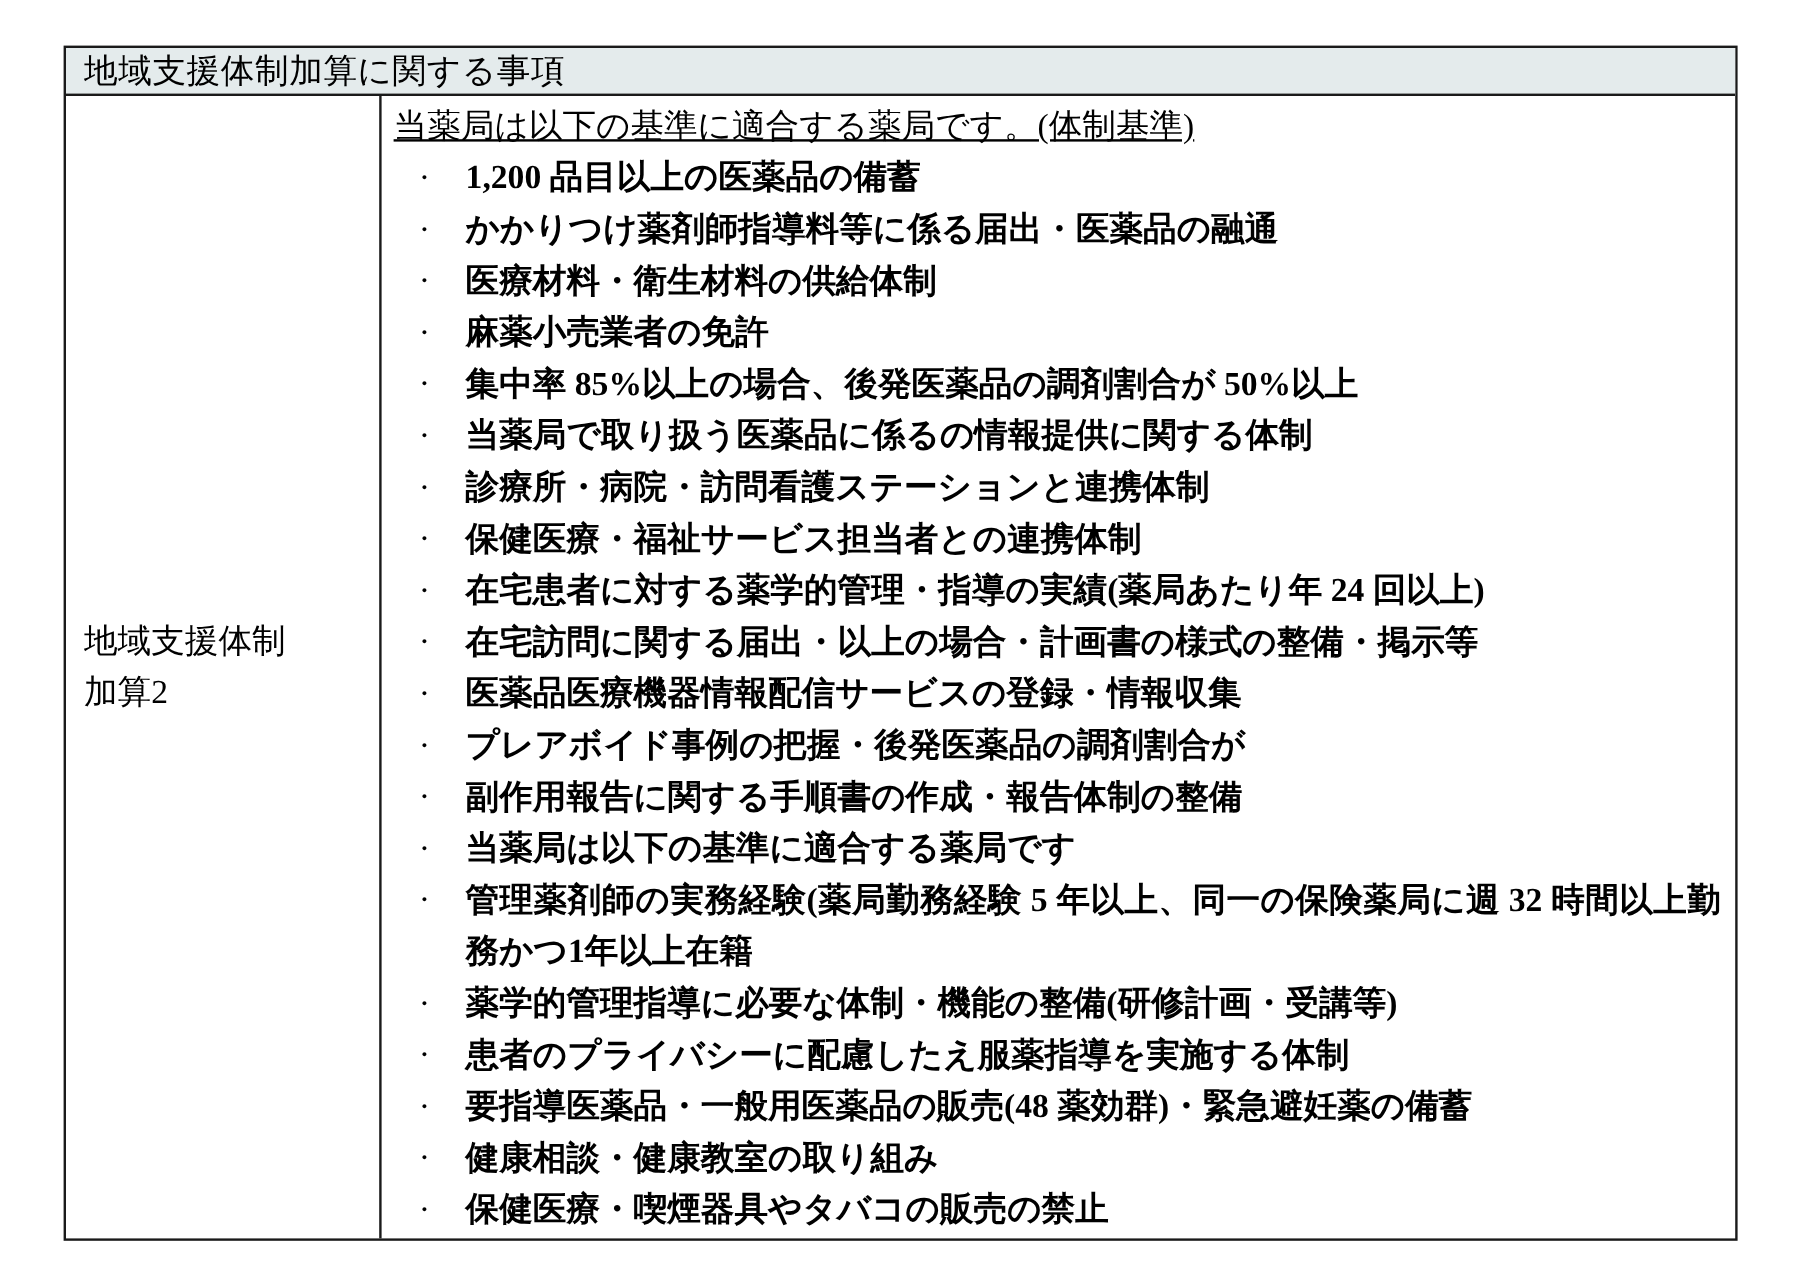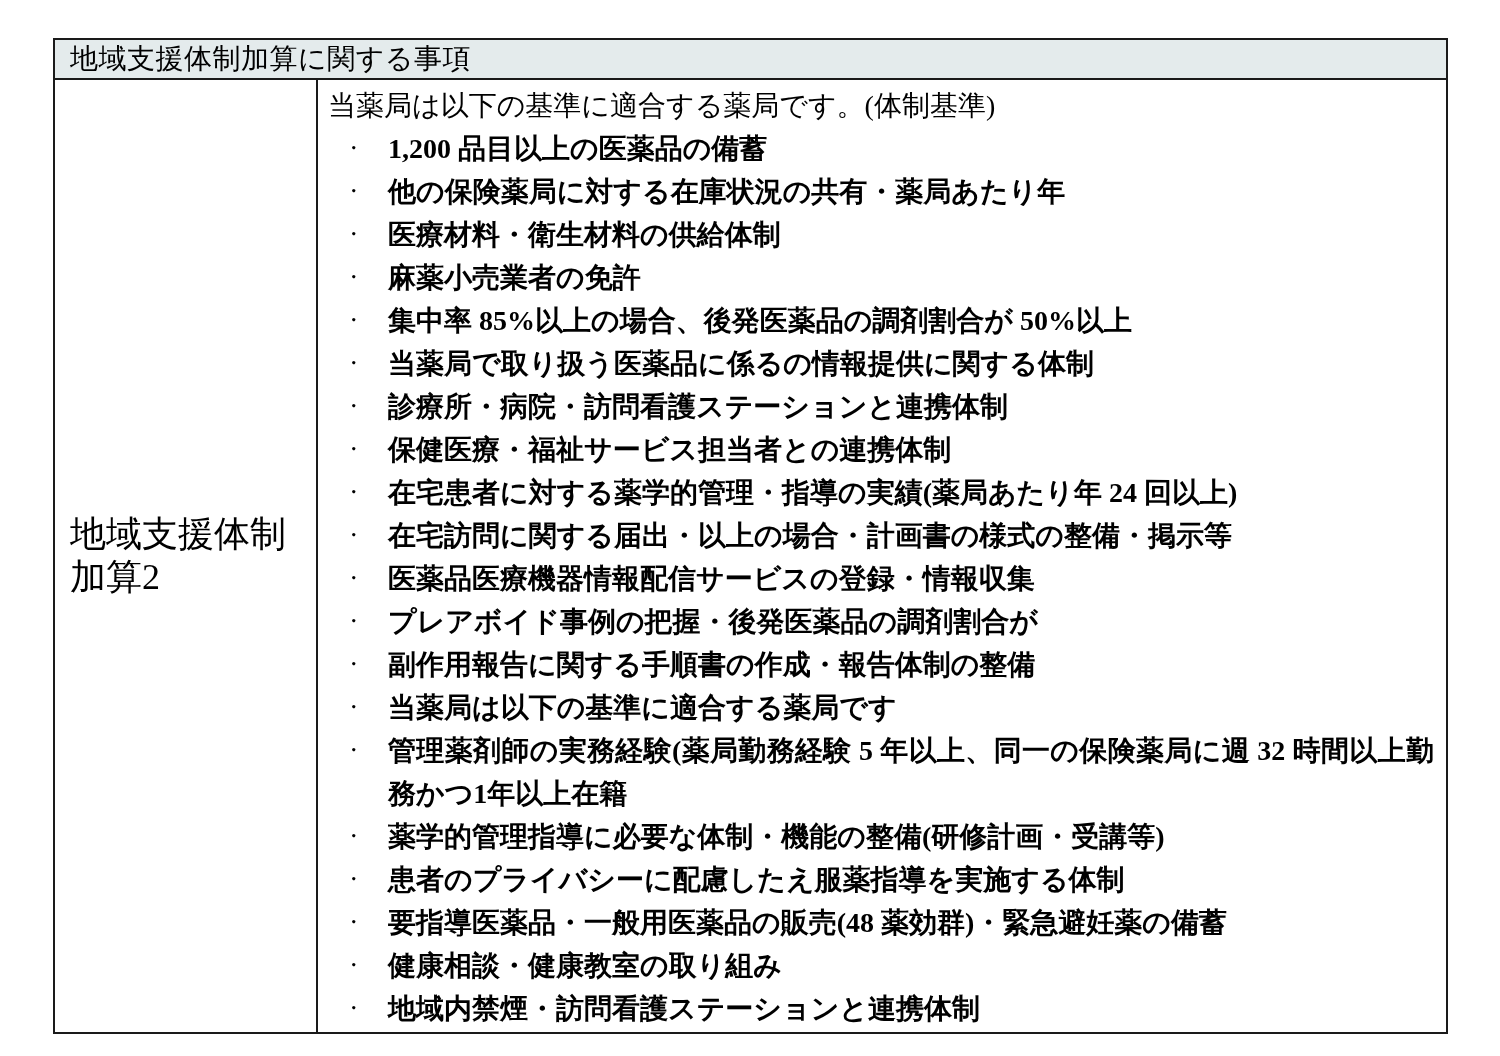--- a/index.html
+++ b/index.html
@@ -39,32 +39,33 @@
   }
   .label-cell {
     width: 263px;
     flex: none;
     border-right: 2px solid #1a1a1a;
     box-sizing: border-box;
     display: flex;
     flex-direction: column;
     justify-content: center;
     padding-left: 15px;
-    font-size: 36px;
+    font-size: 28px;
     line-height: 43px;
   }
   .content-cell {
     flex: 1;
     box-sizing: border-box;
     padding: 4px 12px 2px 10px;
     font-size: 28px;
     line-height: 43px;
   }
   .intro-line {
     margin: 0;
+    text-decoration: underline;
   }
   .criteria-list {
     margin: 0;
   }
   .item {
     display: flex;
     align-items: flex-start;
   }
   .dot {
     flex: none;
@@ -95,21 +96,21 @@
     <div class="content-cell">
       <p class="intro-line">当薬局は以下の基準に適合する薬局です。(体制基準)</p>
       <div class="criteria-list">
 
       <div class="item">
           <span class="dot">・</span>
           <span class="txt">1,200 品目以上の医薬品の備蓄</span>
         </div>
           <div class="item">
           <span class="dot">・</span>
-          <span class="txt">他の保険薬局に対する在庫状況の共有・薬局あたり年</span>
+          <span class="txt">かかりつけ薬剤師指導料等に係る届出・医薬品の融通</span>
         </div>
           <div class="item">
           <span class="dot">・</span>
           <span class="txt">医療材料・衛生材料の供給体制</span>
         </div>
           <div class="item">
           <span class="dot">・</span>
           <span class="txt">麻薬小売業者の免許</span>
         </div>
           <div class="item">
@@ -167,18 +168,18 @@
           <div class="item">
           <span class="dot">・</span>
           <span class="txt">要指導医薬品・一般用医薬品の販売(48 薬効群)・緊急避妊薬の備蓄</span>
         </div>
           <div class="item">
           <span class="dot">・</span>
           <span class="txt">健康相談・健康教室の取り組み</span>
         </div>
           <div class="item">
           <span class="dot">・</span>
-          <span class="txt">地域内禁煙・訪問看護ステーションと連携体制</span>
+          <span class="txt">保健医療・喫煙器具やタバコの販売の禁止</span>
         </div>
         </div>
     </div>
   </div>
 </div>
 
 </body></html>

